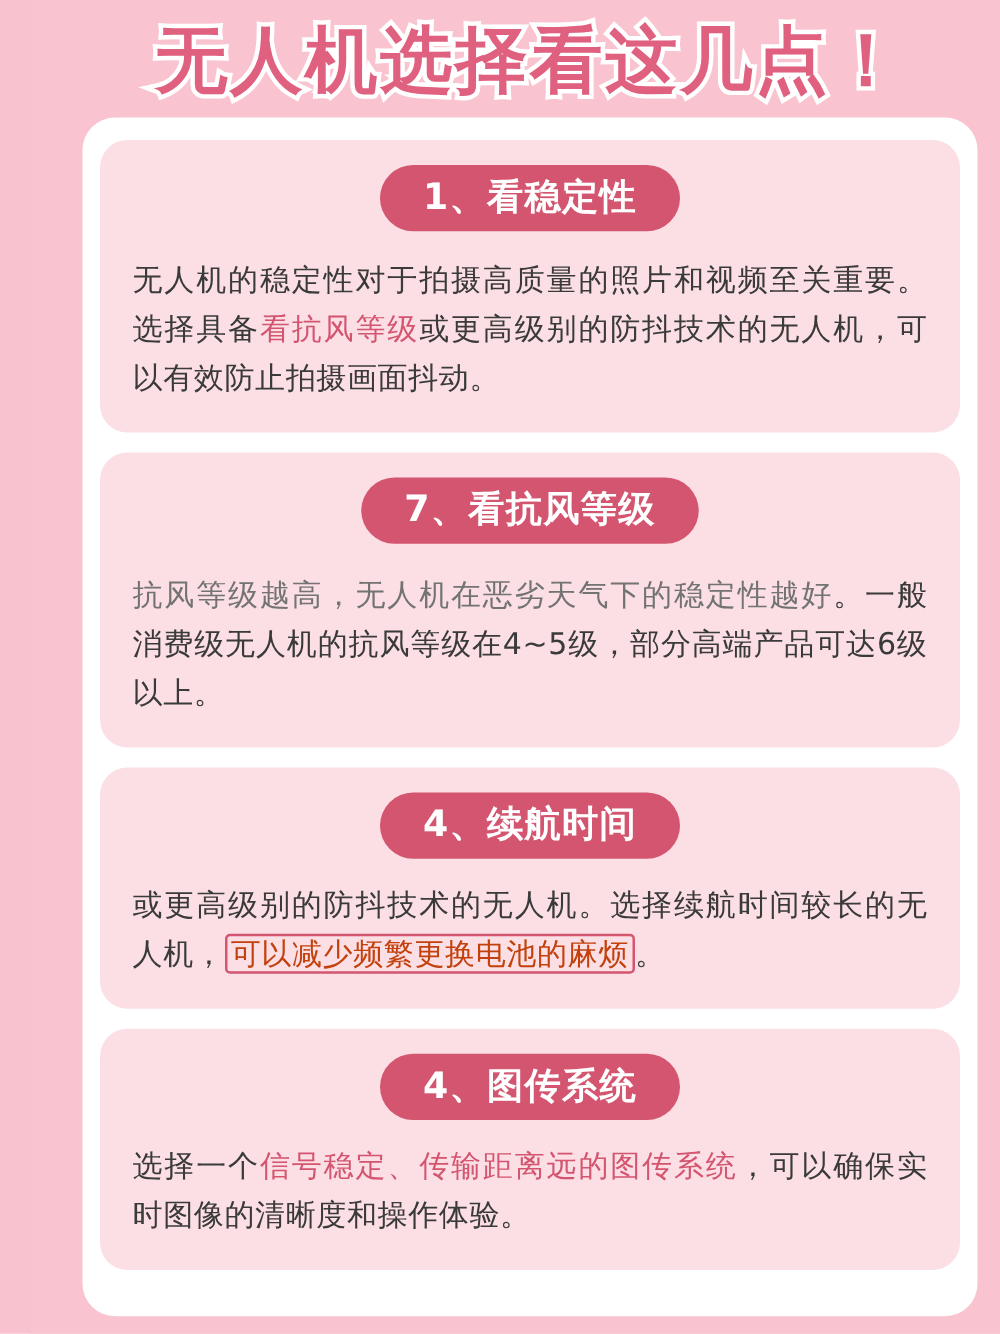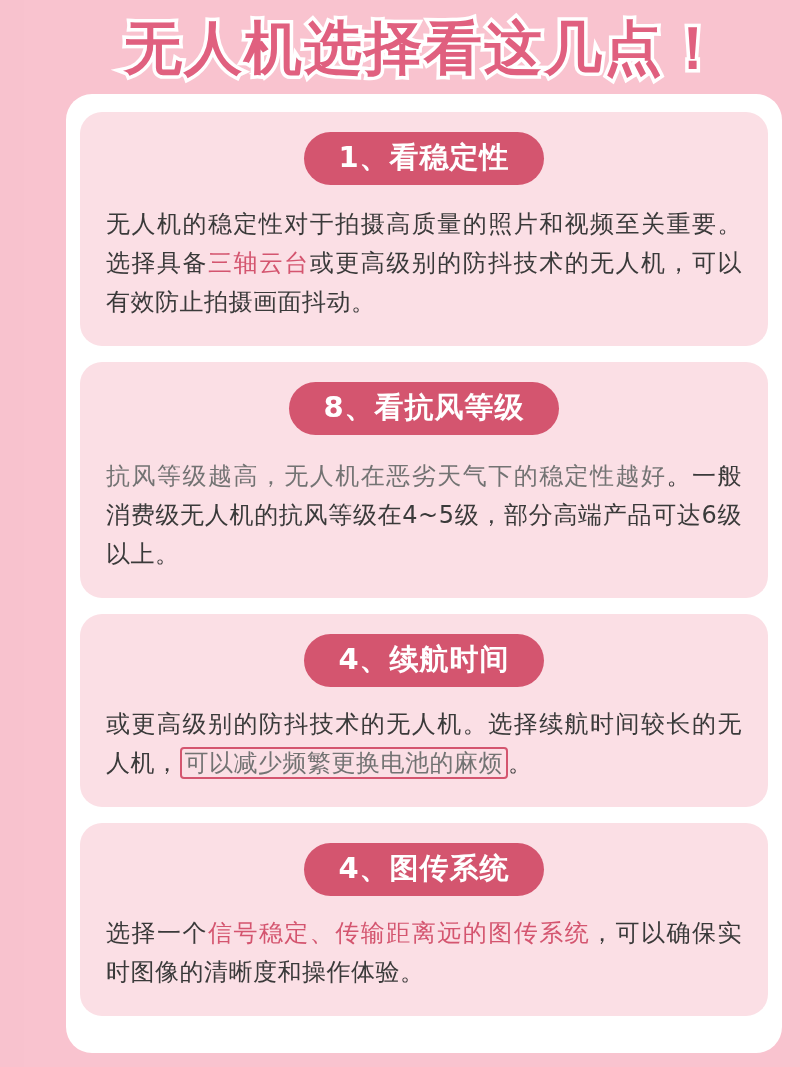--- a/index.html
+++ b/index.html
@@ -85,21 +85,21 @@
     line-height: 1.62;
     color: #3a3a3a;
     letter-spacing: 0.5px;
     font-family: "DejaVu Sans", "Liberation Sans", sans-serif;
     text-align: justify;
   }
   .hl {
     color: #d4556f;
   }
   .hl-box {
-    color: #737373;
+    color: #c2410c;
     border: 2px solid #d4556f;
     border-radius: 4px;
     padding: 0 3px;
   }
   .hl-strong {
     color: #737373;
   }
   
   .s1 .body-text { margin-top: 20px; }
   .s2 .body-text { margin-top: 22px; }
@@ -113,27 +113,27 @@
     <div class="title">无人机选择看这几点！</div>
   </div>
 
   <div class="card">
 
     <div class="section s1">
       <div class="pill-row">
         <div class="pill">1、看稳定性</div>
       </div>
       <div class="body-text">
-        <span>无人机的稳定性对于拍摄高质量的照片和视频至关重要。选择具备</span><span class="hl">三轴云台</span><span>或更高级别的防抖技术的无人机，可以有效防止拍摄画面抖动。</span>
+        <span>无人机的稳定性对于拍摄高质量的照片和视频至关重要。选择具备</span><span class="hl">看抗风等级</span><span>或更高级别的防抖技术的无人机，可以有效防止拍摄画面抖动。</span>
       </div>
     </div>
 
     <div class="section s2">
       <div class="pill-row">
-        <div class="pill">8、看抗风等级</div>
+        <div class="pill">7、看抗风等级</div>
       </div>
       <div class="body-text">
         <span class="hl-strong">抗风等级越高，无人机在恶劣天气下的稳定性越好</span><span>。一般消费级无人机的抗风等级在4~5级，部分高端产品可达6级以上。</span>
       </div>
     </div>
 
     <div class="section s3">
       <div class="pill-row">
         <div class="pill">4、续航时间</div>
       </div>

